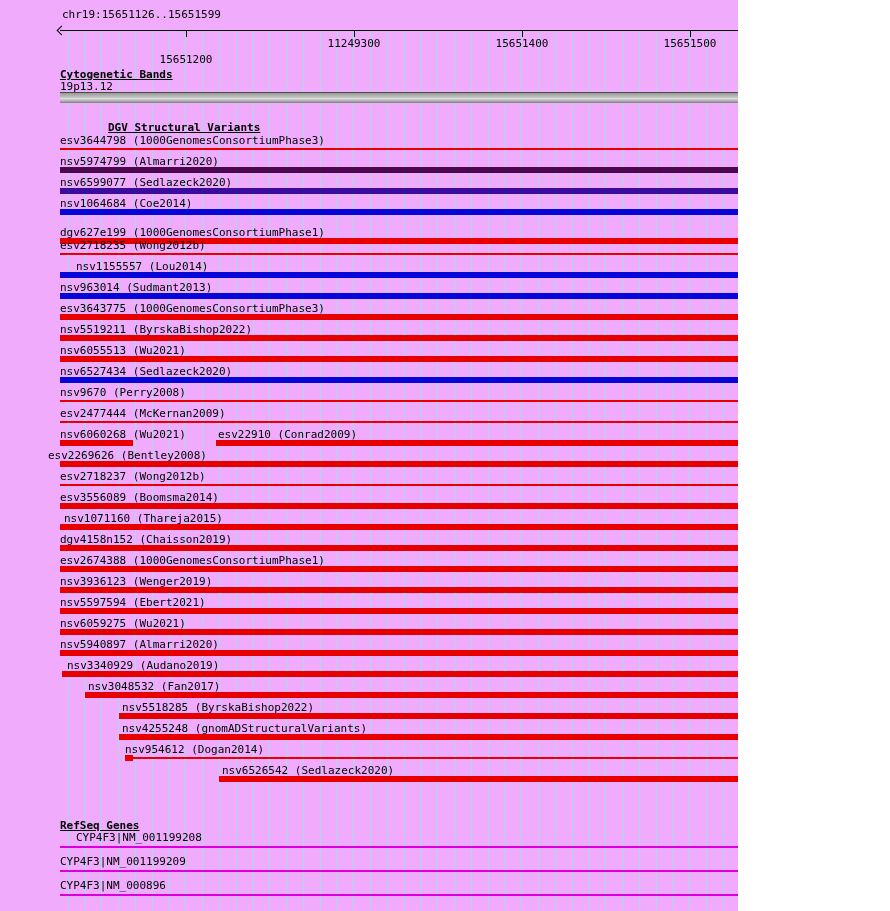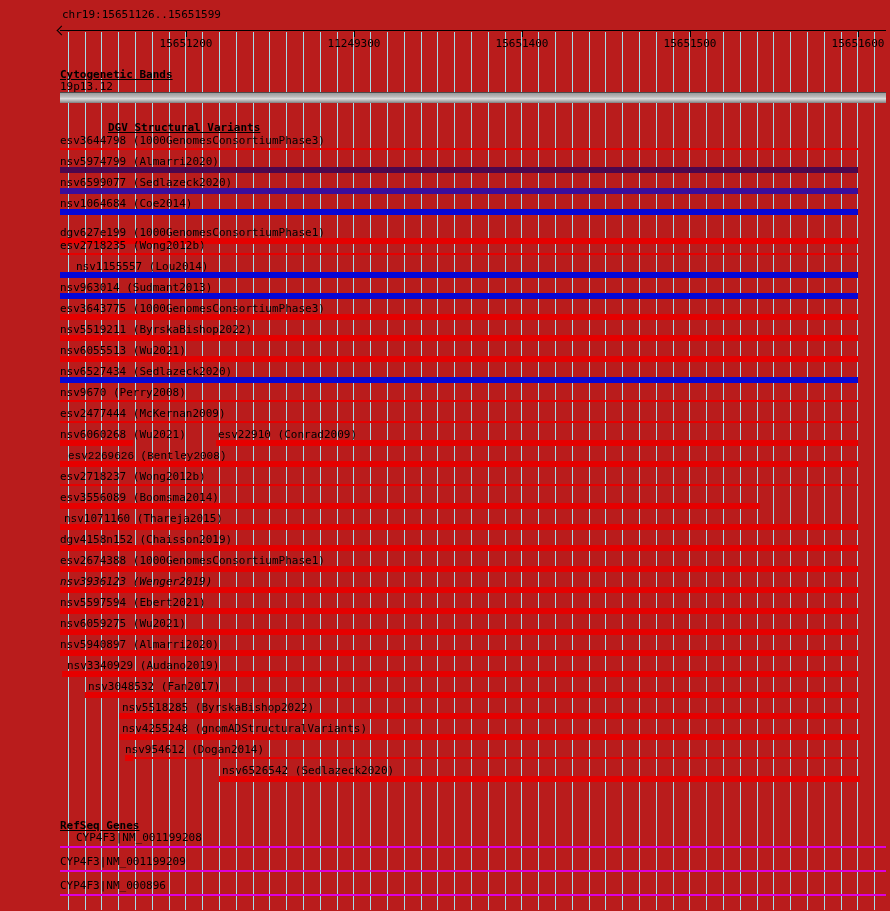--- a/index.html
+++ b/index.html
@@ -1,18 +1,18 @@
 <!DOCTYPE html>
 <html><head>
 <meta charset="utf-8">
 <style>
   * { margin:0; padding:0; box-sizing:border-box; }
   html,body { background:#fff; }
   .screen {
-    position:relative; width:890px; height:911px; background:#b91c1c;
+    position:relative; width:738px; height:911px; background:#f0abfc;
     font-family:"DejaVu Sans Mono","Liberation Mono",monospace;
     font-size:11px; color:#000; overflow:hidden;
   }
   .abs { position:absolute; white-space:nowrap; }
   .title { font-weight:bold;text-decoration:underline; }
   .grid { position:absolute; left:61px; top:32px; width:823px; height:878px; }
   .ruler-line { left:60px; top:30px; width:826px; height:1px; background:#000; }
   .ruler-arrow {
     position:absolute; left:58px; top:27px; width:7px; height:7px;
     border-left:1px solid #000; border-bottom:1px solid #000; transform:rotate(45deg);
@@ -32,21 +32,21 @@
 
 <div class="screen">
   <div class="grid" style="background: repeating-linear-gradient(90deg, transparent 0px, transparent 6.8px, rgb(165, 220, 232) 6.8px, rgb(165, 220, 232) 7.8px, transparent 7.8px, transparent 16.8px);"></div>
 
   <div class="abs" style="left:62px; top:8px;">chr19:15651126..15651599</div>
 
   <div id="ruler">
     <div class="abs ruler-line"></div>
     <span class="ruler-arrow"></span>
   <div class="tick" style="left: 186px;"></div>
-      <div class="tick-label" style="left: 186px;">15651200</div>
+      <div class="tick-label" style="left: 186px; margin-top: 16px;">15651200</div>
       <div class="tick" style="left: 354px;"></div>
       <div class="tick-label" style="left: 354px;">11249300</div>
       <div class="tick" style="left: 522px;"></div>
       <div class="tick-label" style="left: 522px;">15651400</div>
       <div class="tick" style="left: 690px;"></div>
       <div class="tick-label" style="left: 690px;">15651500</div>
       <div class="tick" style="left: 858px;"></div>
       <div class="tick-label" style="left: 858px;">15651600</div>
     </div>
 
@@ -112,21 +112,21 @@
         <span class="flabel" style="left: 60px;">esv2477444 (McKernan2009)</span>
         <div class="bar" style="left: 60px; top: 13px; width: 798px; height: 2px; background: rgb(230, 0, 0);"></div>
       </div>
       <div class="vrow" style="top: 429px;">
         <span class="flabel" style="left: 60px;">nsv6060268 (Wu2021)</span>
         <div class="bar" style="left: 60px; top: 11px; width: 73px; height: 6px; background: rgb(230, 0, 0);"></div>
         <span class="flabel" style="left: 218px;">esv22910 (Conrad2009)</span>
         <div class="bar" style="left: 216px; top: 11px; width: 642px; height: 6px; background: rgb(230, 0, 0);"></div>
       </div>
       <div class="vrow" style="top: 450px;">
-        <span class="flabel" style="left: 68px; font-family: Liberation Mono, monospace;">esv2269626 (Bentley2008)</span>
+        <span class="flabel" style="left: 48px;">esv2269626 (Bentley2008)</span>
         <div class="bar" style="left: 60px; top: 11px; width: 798px; height: 6px; background: rgb(230, 0, 0);"></div>
       </div>
       <div class="vrow" style="top: 471px;">
         <span class="flabel" style="left: 60px;">esv2718237 (Wong2012b)</span>
         <div class="bar" style="left: 60px; top: 13px; width: 798px; height: 2px; background: rgb(230, 0, 0);"></div>
       </div>
       <div class="vrow" style="top: 492px;">
         <span class="flabel" style="left: 60px;">esv3556089 (Boomsma2014)</span>
         <div class="bar" style="left: 60px; top: 11px; width: 700px; height: 6px; background: rgb(230, 0, 0);"></div>
       </div>
@@ -136,21 +136,21 @@
       </div>
       <div class="vrow" style="top: 534px;">
         <span class="flabel" style="left: 60px;">dgv4158n152 (Chaisson2019)</span>
         <div class="bar" style="left: 60px; top: 11px; width: 798px; height: 6px; background: rgb(230, 0, 0);"></div>
       </div>
       <div class="vrow" style="top: 555px;">
         <span class="flabel" style="left: 60px;">esv2674388 (1000GenomesConsortiumPhase1)</span>
         <div class="bar" style="left: 60px; top: 11px; width: 798px; height: 6px; background: rgb(230, 0, 0);"></div>
       </div>
       <div class="vrow" style="top: 576px;">
-        <span class="flabel" style="left: 60px; font-style: italic;">nsv3936123 (Wenger2019)</span>
+        <span class="flabel" style="left: 60px;">nsv3936123 (Wenger2019)</span>
         <div class="bar" style="left: 60px; top: 11px; width: 798px; height: 6px; background: rgb(230, 0, 0);"></div>
       </div>
       <div class="vrow" style="top: 597px;">
         <span class="flabel" style="left: 60px;">nsv5597594 (Ebert2021)</span>
         <div class="bar" style="left: 60px; top: 11px; width: 798px; height: 6px; background: rgb(230, 0, 0);"></div>
       </div>
       <div class="vrow" style="top: 618px;">
         <span class="flabel" style="left: 60px;">nsv6059275 (Wu2021)</span>
         <div class="bar" style="left: 60px; top: 11px; width: 798px; height: 6px; background: rgb(230, 0, 0);"></div>
       </div>

